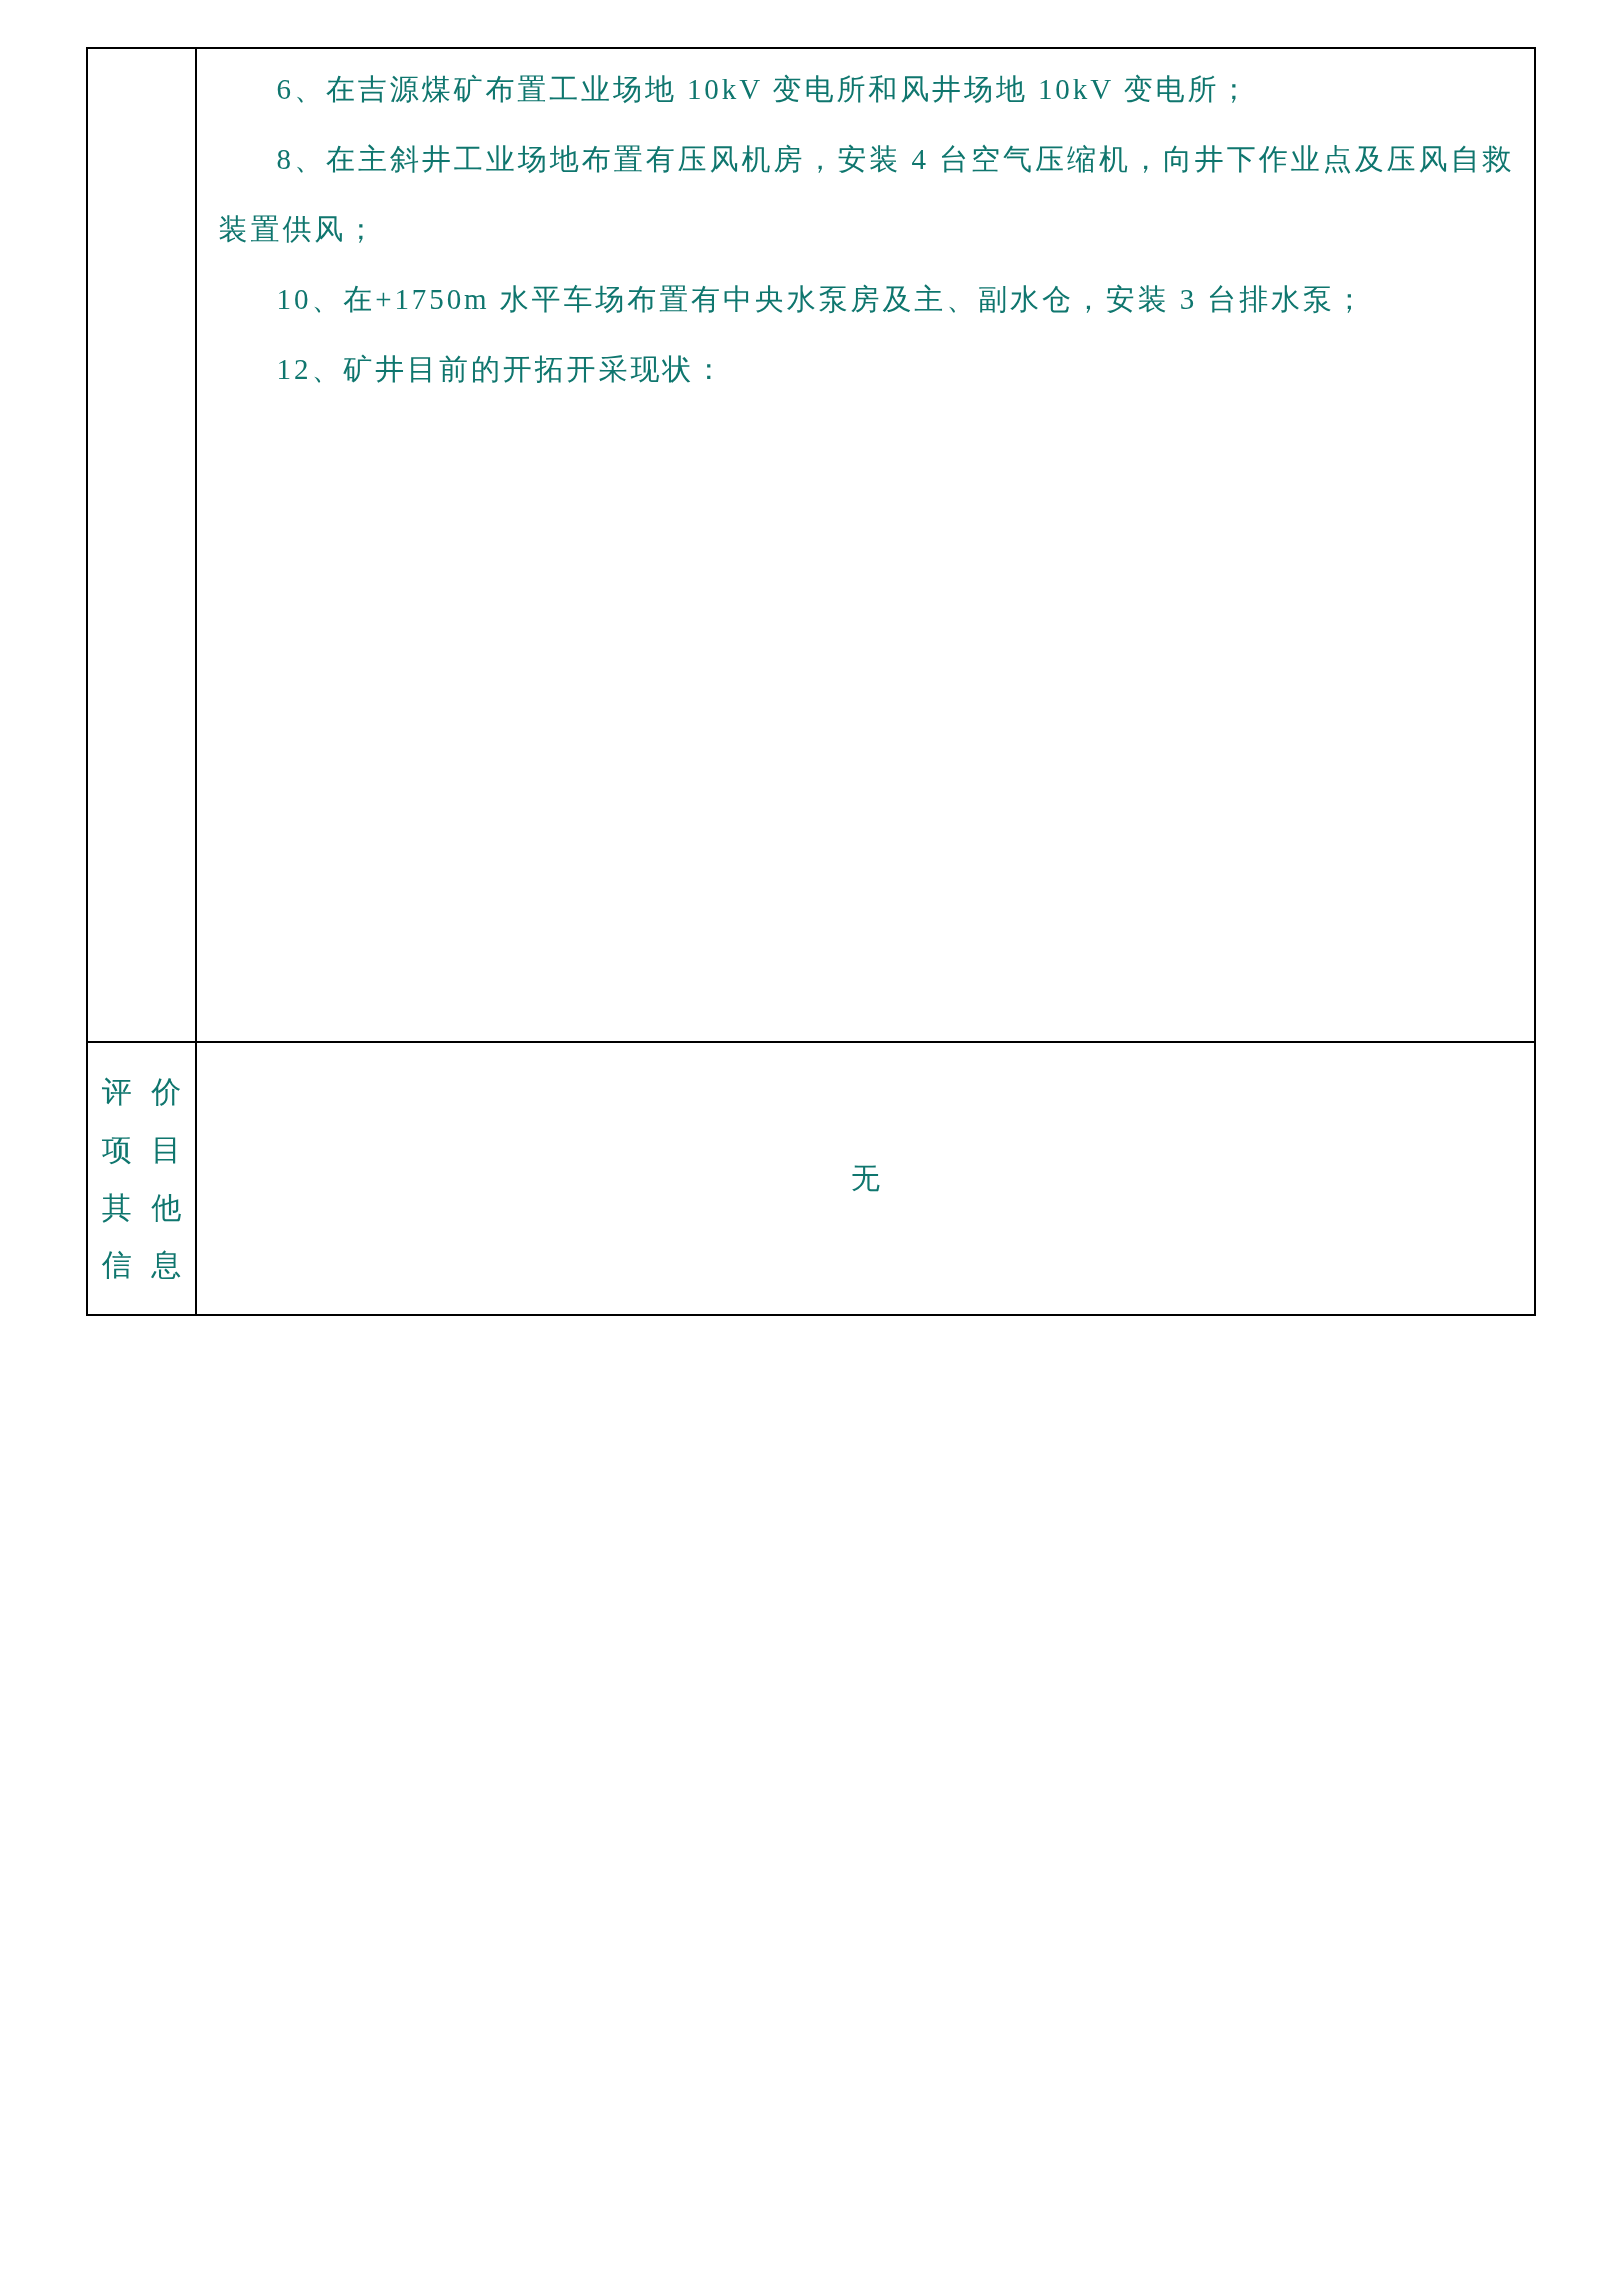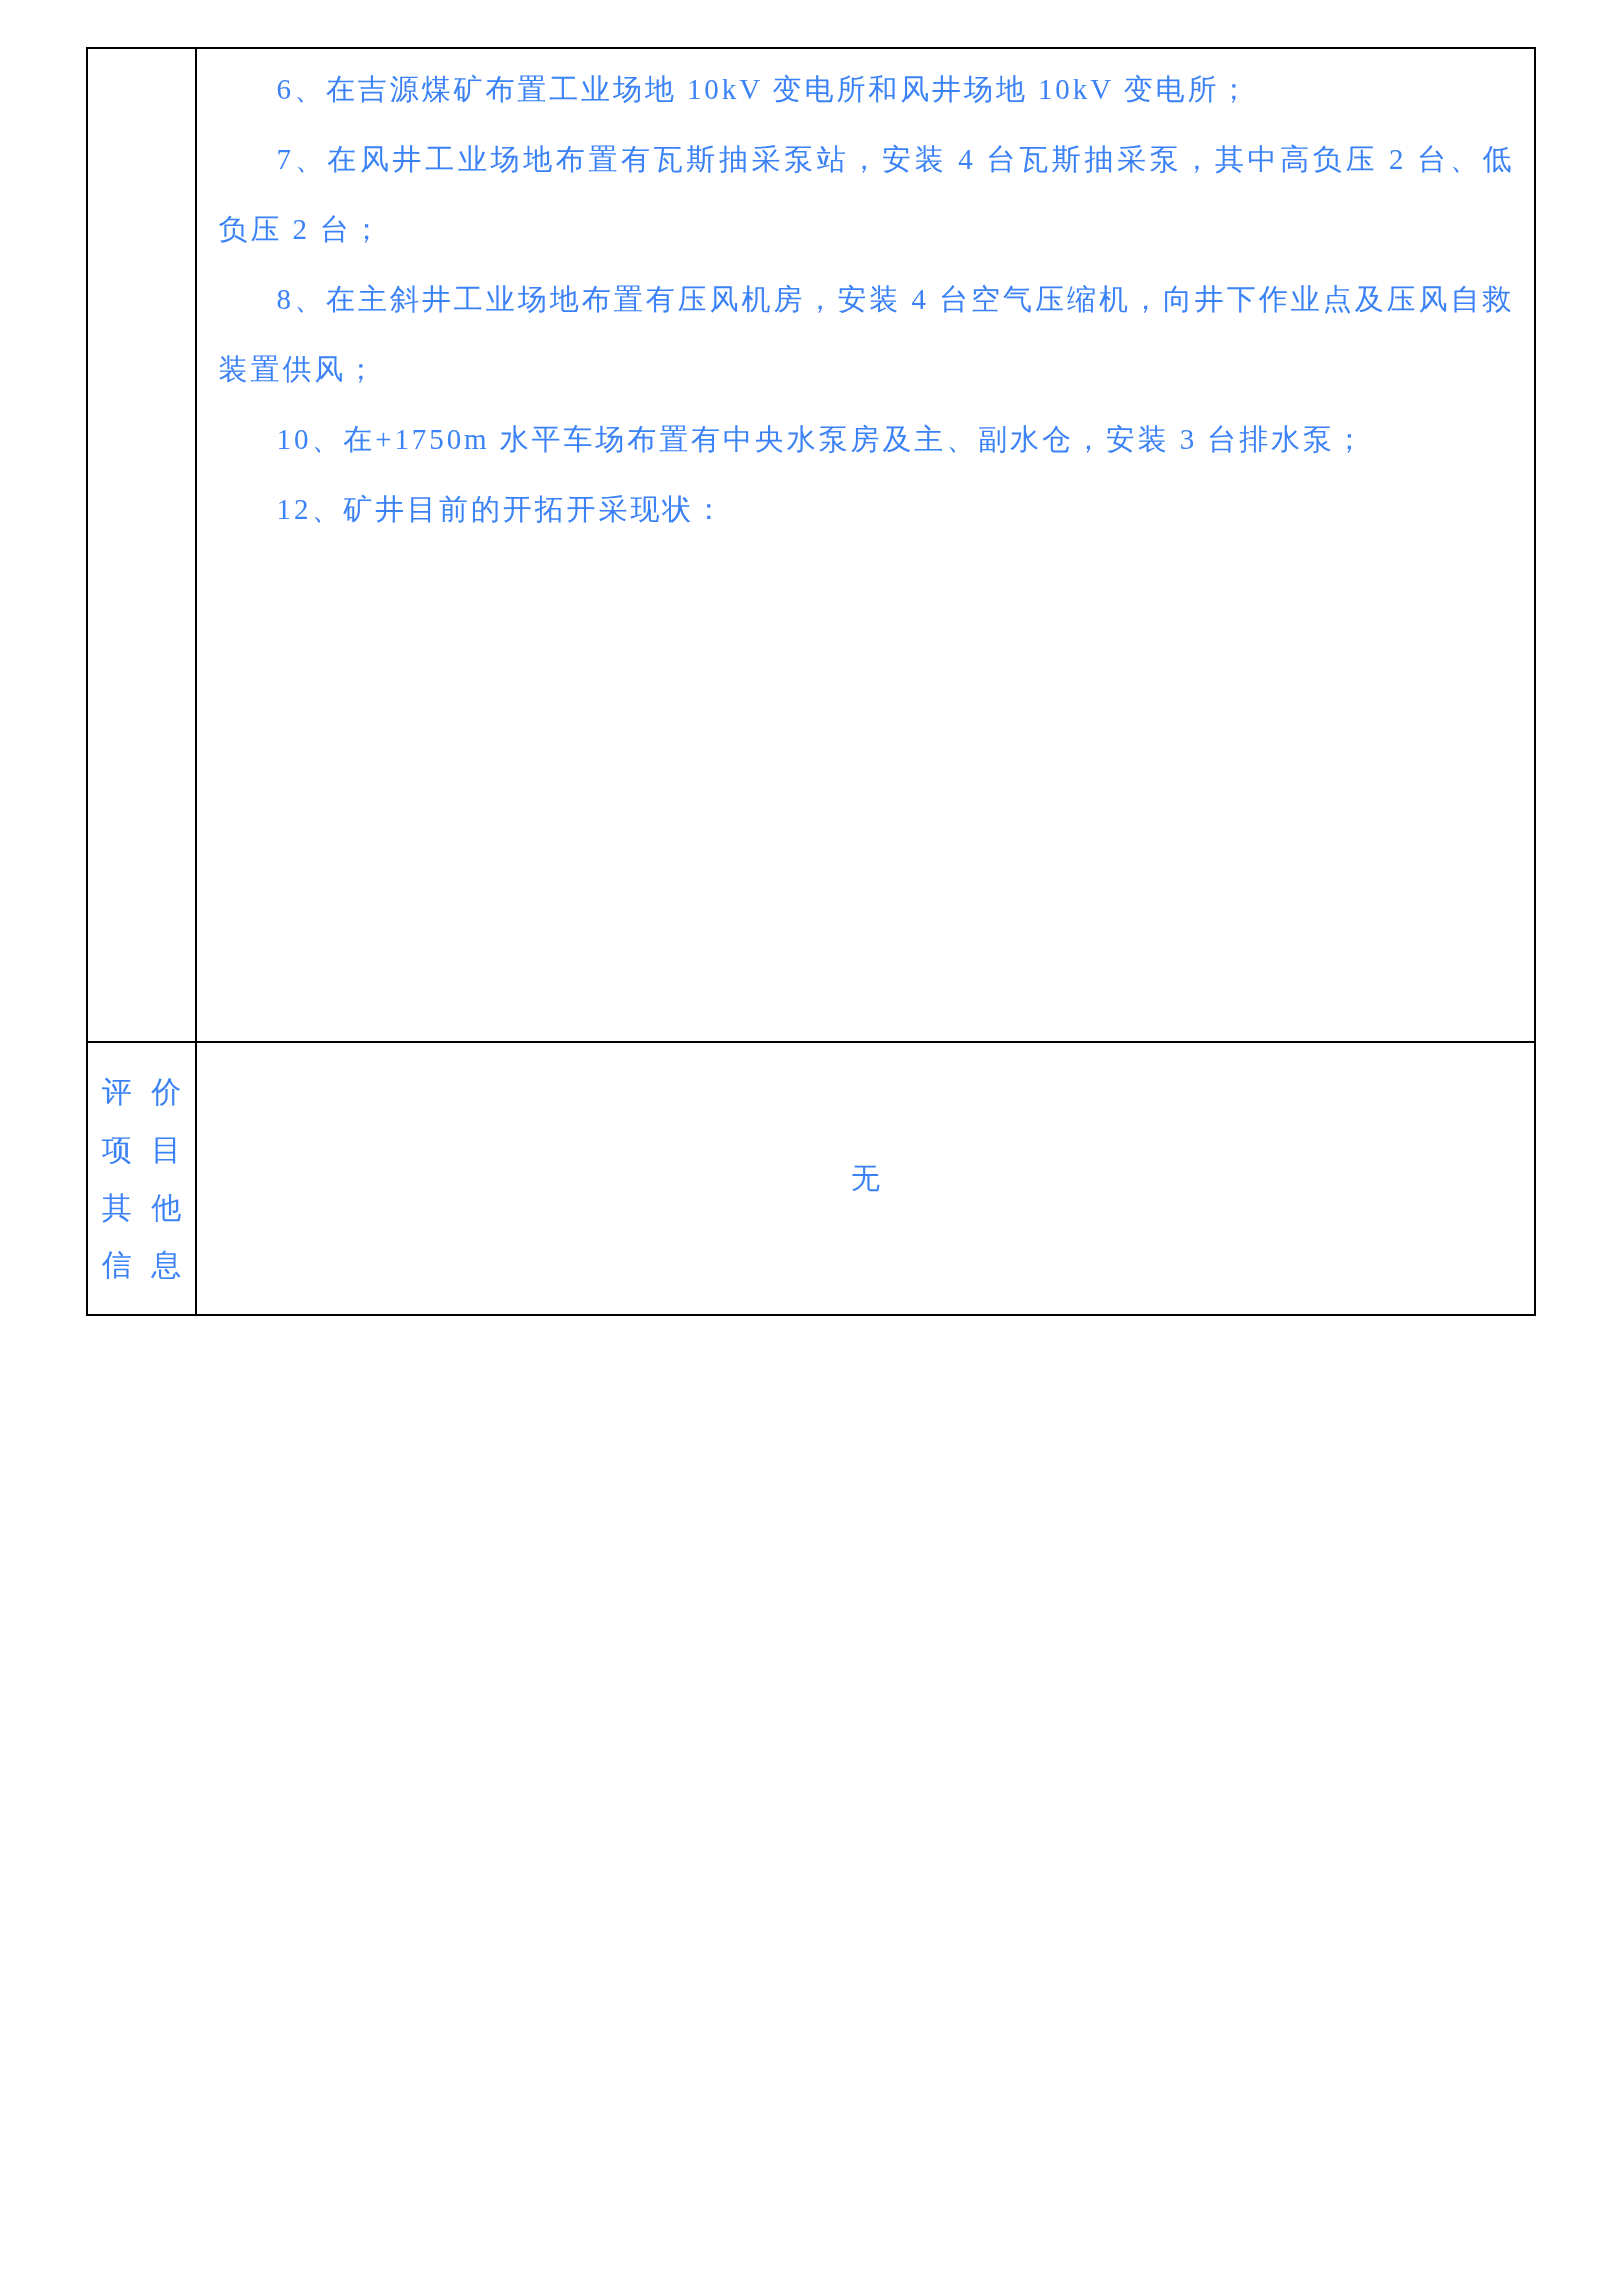--- a/index.html
+++ b/index.html
@@ -6,21 +6,21 @@
     margin: 0;
     padding: 0;
     background: #ffffff;
   }
   .page {
     position: relative;
     width: 1621px;
     height: 1678px;
     background: #ffffff;
     font-family: "Liberation Serif", "DejaVu Serif", serif;
-    color: #3b82f6;
+    color: #0f766e;
     overflow: hidden;
   }
   .doc-table {
     position: absolute;
     left: 86px;
     top: 47px;
     width: 1450px;
     height: 1269px;
     box-sizing: border-box;
     border: 2.9px solid #000000;
@@ -72,21 +72,20 @@
 </head>
 <body>
 
 <div class="page">
   <div class="doc-table">
 
     <div class="cell side-cell row1"></div>
 
     <div class="cell row1 content-cell">
       <p>6、在吉源煤矿布置工业场地 10kV 变电所和风井场地 10kV 变电所；</p>
-      <p>7、在风井工业场地布置有瓦斯抽采泵站，安装 4 台瓦斯抽采泵，其中高负压 2 台、低负压 2 台；</p>
       <p>8、在主斜井工业场地布置有压风机房，安装 4 台空气压缩机，向井下作业点及压风自救装置供风；</p>
       <p>10、在+1750m 水平车场布置有中央水泵房及主、副水仓，安装 3 台排水泵；</p>
       <p>12、矿井目前的开拓开采现状：</p>
     </div>
 
     <div class="cell side-cell other-info-header">
       <div class="label-line">
         <span>评</span>
         <span>价</span>
       </div>

